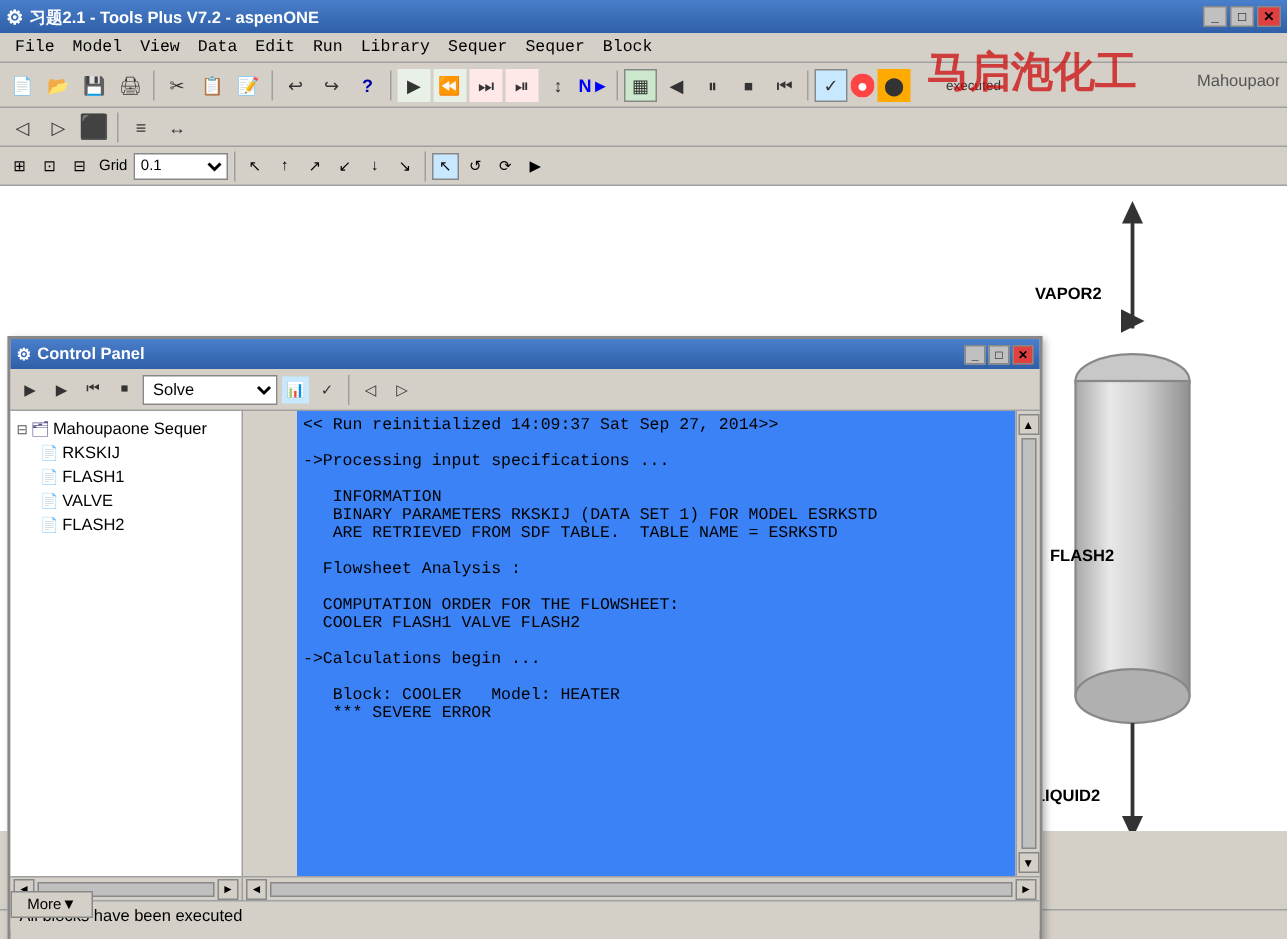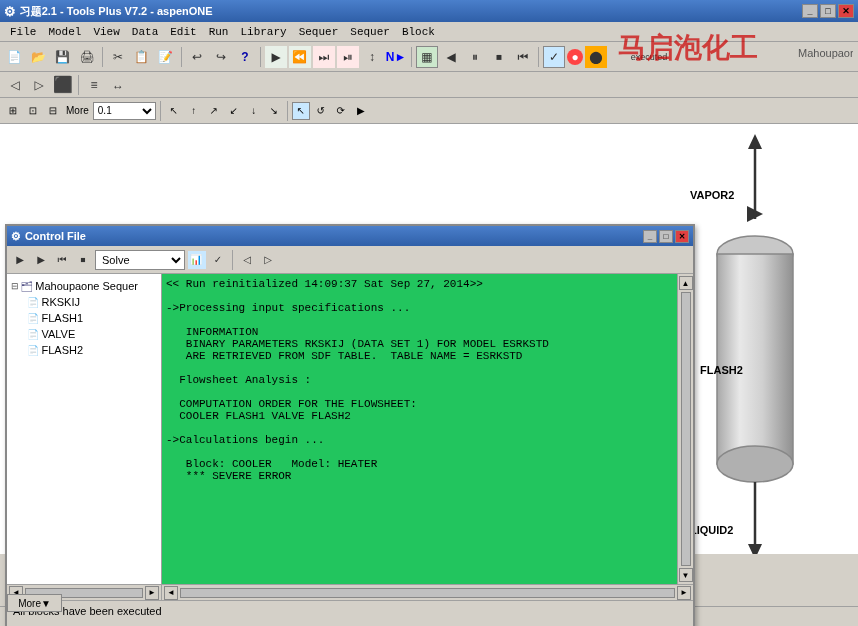--- a/index.html
+++ b/index.html
@@ -169,28 +169,29 @@
       overflow-y: auto;
     }
     .tree-root { display: flex; align-items: center; gap: 2px; padding: 2px 0; }
     .tree-item { display: flex; align-items: center; gap: 2px; padding: 2px 0 2px 16px; cursor: pointer; }
     .tree-icon-doc { color: #2255aa; font-size: 10px; }
     .tree-expand { font-size: 9px; color: #555; }
 
     
     #log-panel {
       flex: 1;
-      background: #22c55e;
+      background: #3b82f6;
       font-family: 'Courier New', monospace;
       font-size: 11px;
       padding: 4px;
       overflow-y: auto;
       color: #000;
       white-space: pre-wrap;
       border: none;
+      margin-left: 36px;
     }
     .log-scroll-v {
       width: 16px;
       background: #d4d0c8;
       border-left: 1px solid #a0a0a0;
     }
 
     
     #cp-hscroll {
       height: 16px;
@@ -330,21 +331,21 @@
   <div class="tb-btn" style="font-size:16px;color:#555;">⬛</div>
   <div class="tb-sep"></div>
   <div class="tb-btn">≡</div>
   <div class="tb-btn">↔</div>
 </div>
 
 <div id="grid-toolbar" style="height:26px;">
   <div class="grid-tb-btn">⊞</div>
   <div class="grid-tb-btn">⊡</div>
   <div class="grid-tb-btn">⊟</div>
-  <span style="font-size:10px;margin:0 2px;">More</span>
+  <span style="font-size:10px;margin:0 2px;">Grid</span>
   <select class="grid-select">
     <option>0.1</option>
     <option>0.25</option>
     <option>0.5</option>
   </select>
   <div class="tb-sep"></div>
   <div class="grid-tb-btn">↖</div>
   <div class="grid-tb-btn">↑</div>
   <div class="grid-tb-btn">↗</div>
   <div class="grid-tb-btn">↙</div>
@@ -400,21 +401,21 @@
       <line x1="755" y1="358" x2="755" y2="420" stroke="#333" stroke-width="2.5"></line>
       <polygon points="748,420 762,420 755,435" fill="#333"></polygon>
     </svg>
   </div>
 
   <div id="control-panel">
 
     <div id="cp-titlebar">
       <div style="display:flex;align-items:center;gap:4px;">
         <span style="font-size:11px;">⚙</span>
-        <span>Control File</span>
+        <span>Control Panel</span>
       </div>
       <div class="cp-controls">
         <div class="cp-btn">_</div>
         <div class="cp-btn">□</div>
         <div class="cp-btn close">✕</div>
       </div>
     </div>
 
     <div id="cp-toolbar">
       <div class="tb-btn" style="width:18px;height:18px;font-size:10px;">▶</div>

